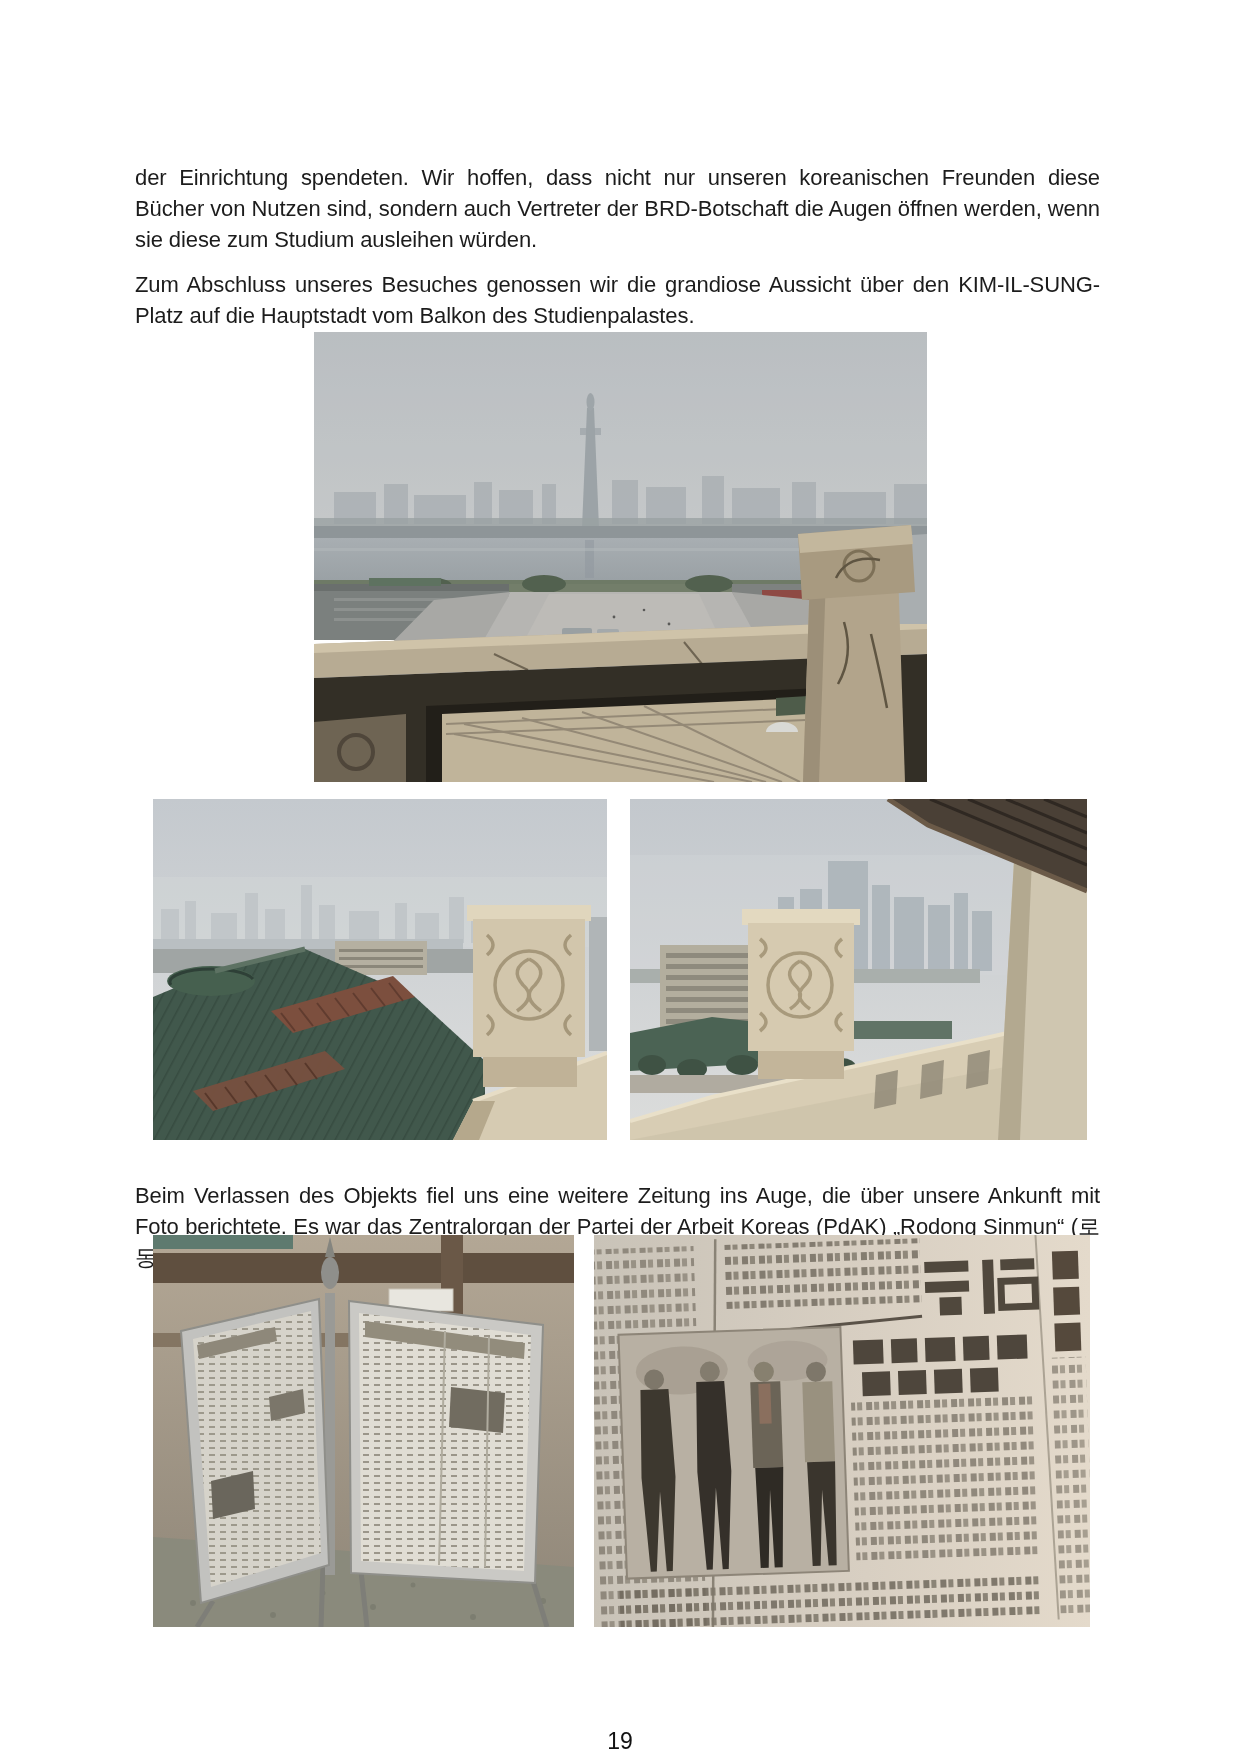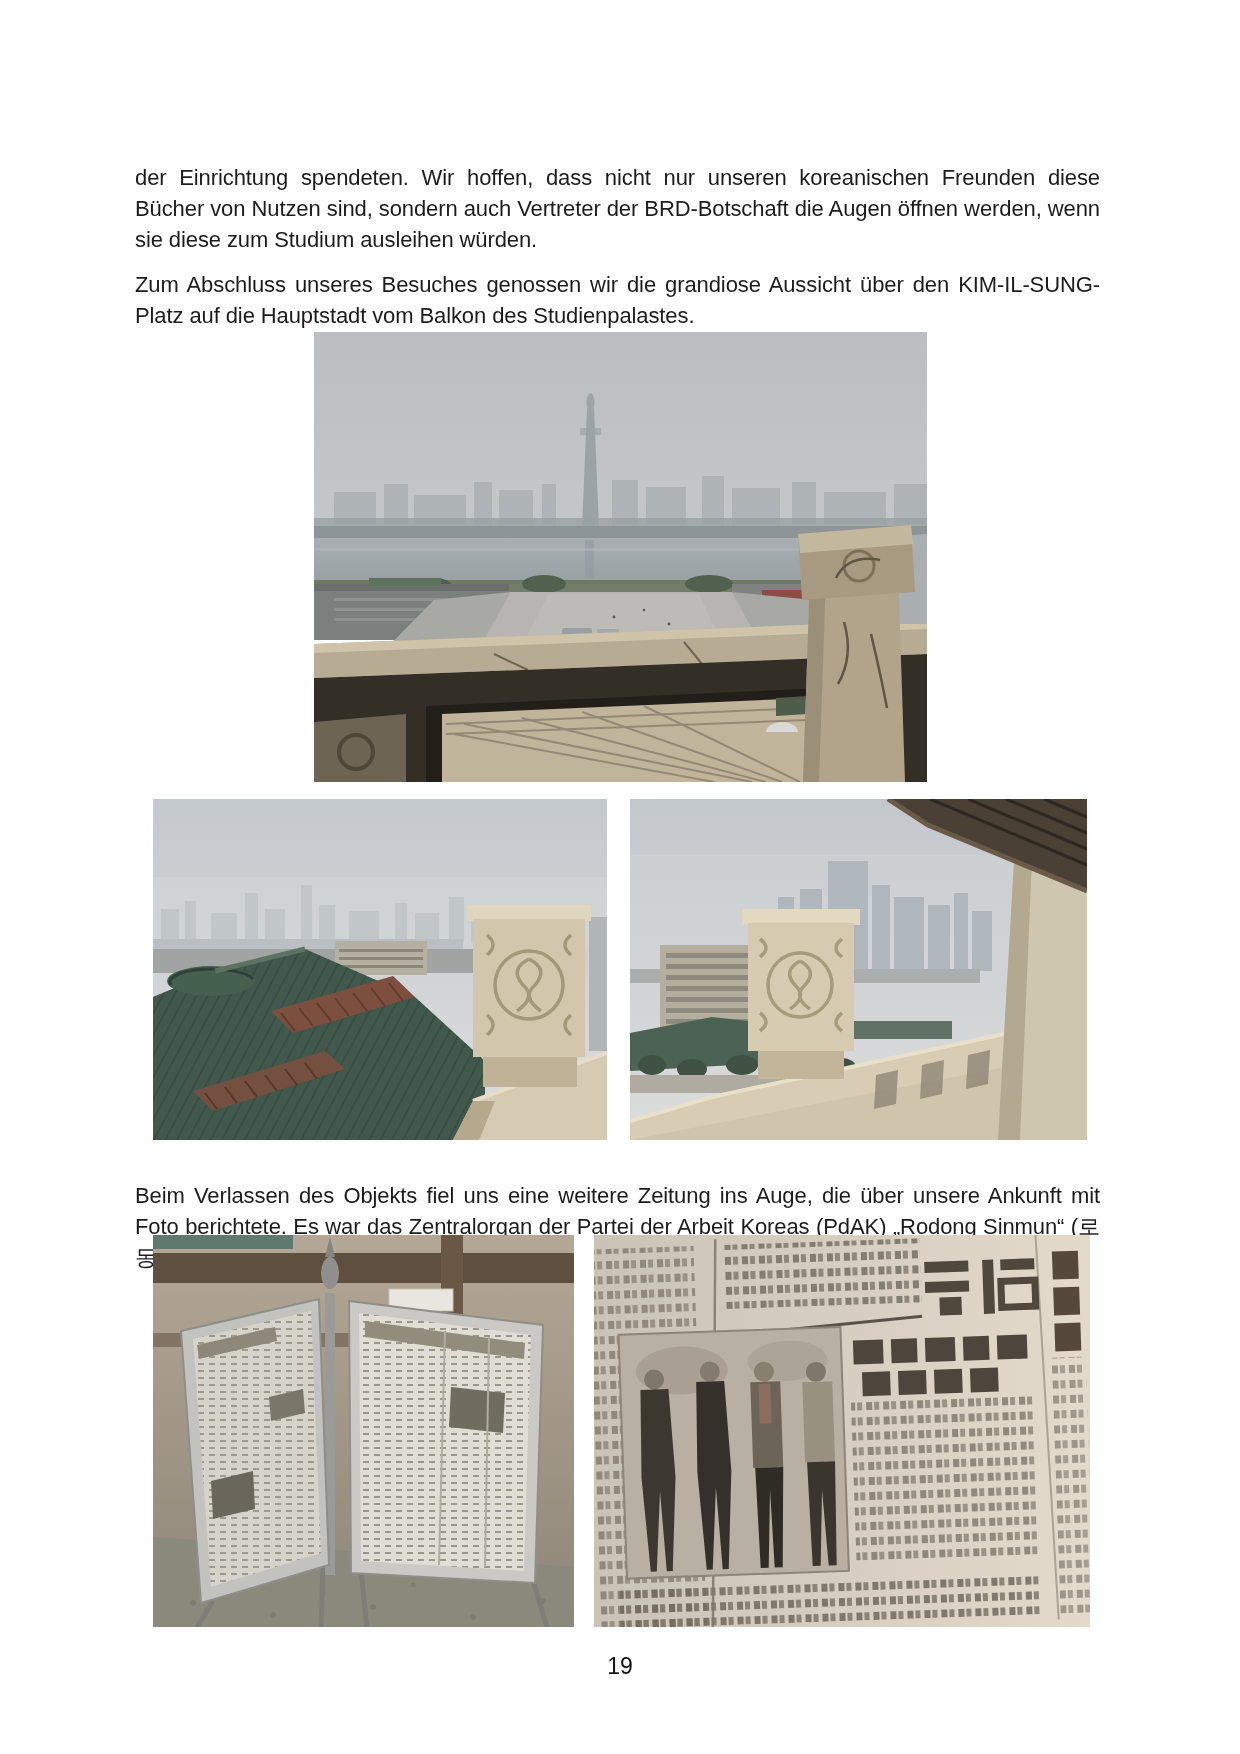--- a/index.html
+++ b/index.html
@@ -2,21 +2,21 @@
 <html><head>
 <meta charset="utf-8">
 <style>
   html,body{margin:0;padding:0;background:#ffffff;}
   body{font-family:"Liberation Sans",sans-serif;}
   .page{position:relative;width:1240px;height:1754px;background:#ffffff;overflow:hidden;}
   .para{position:absolute;left:135px;width:965px;font-size:22px;line-height:31px;
         color:#1c1c1c;text-align:justify;letter-spacing:-0.1px;}
   .photo{position:absolute;display:block;}
   .photo svg{display:block;}
-  .pagenum{position:absolute;left:0;width:1240px;top:1653px;text-align:center;
+  .pagenum{position:absolute;left:0;width:1240px;top:1728px;text-align:center;
            font-size:23px;color:#121212;}
 </style>
 </head>
 <body>
 
 <div class="page">
 
   <p class="para" style="top:247px;">Zum Abschluss unseres Besuches genossen wir die grandiose Aussicht über den KIM-IL-SUNG-Platz auf die Hauptstadt vom Balkon des Studienpalastes.</p>
 
   <p class="para" style="top:140px;">der Einrichtung spendeten. Wir hoffen, dass nicht nur unseren koreanischen Freunden diese Bücher von Nutzen sind, sondern auch Vertreter der BRD-Botschaft die Augen öffnen werden, wenn sie diese zum Studium ausleihen würden.</p>

